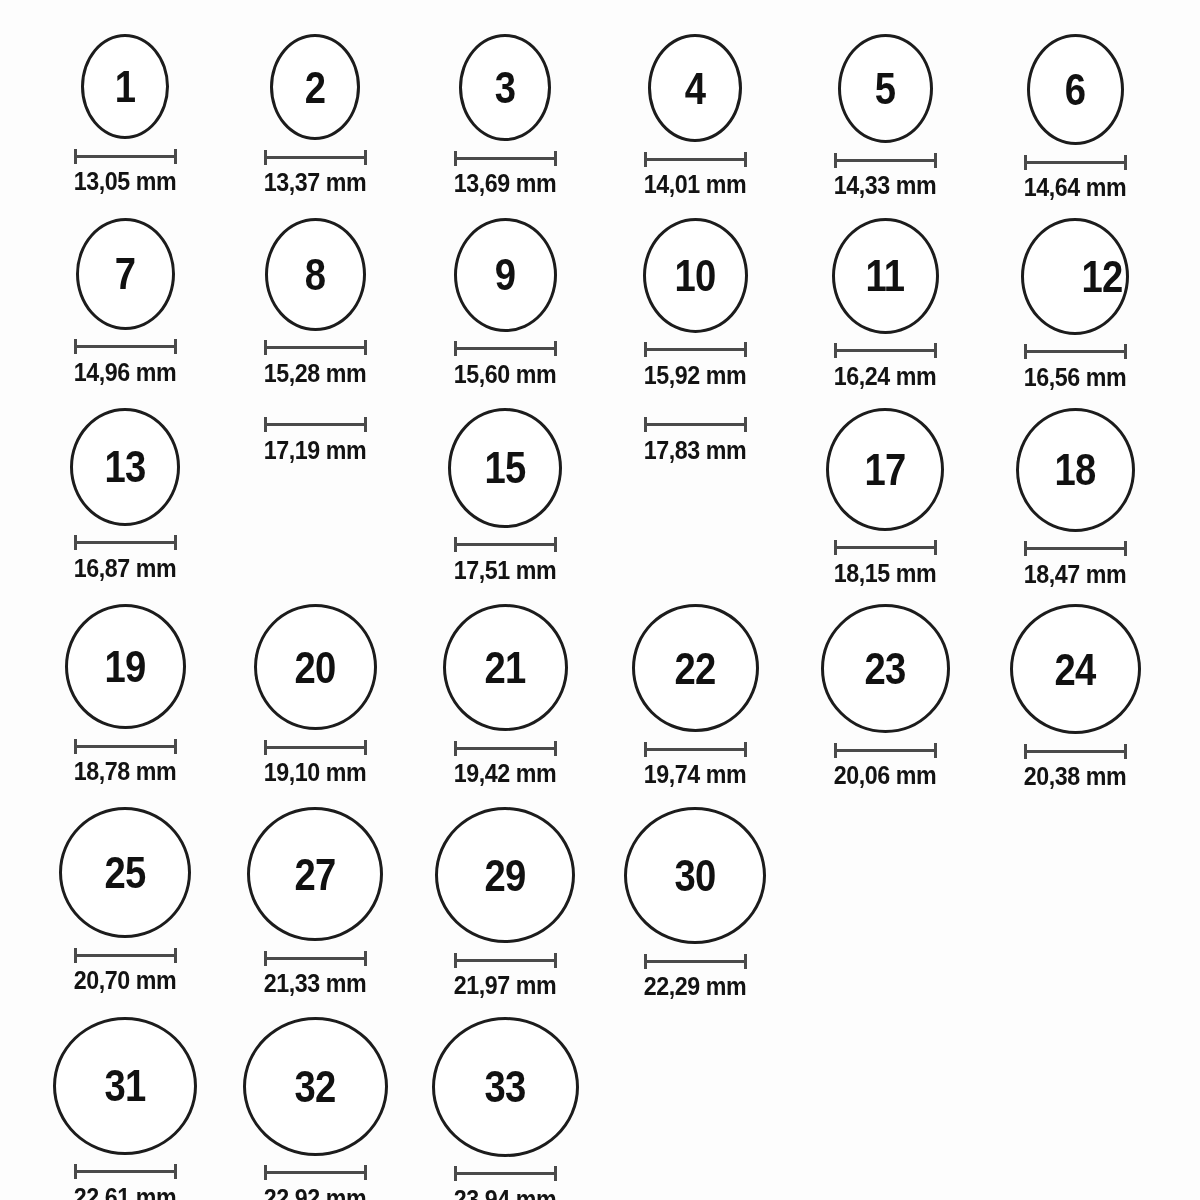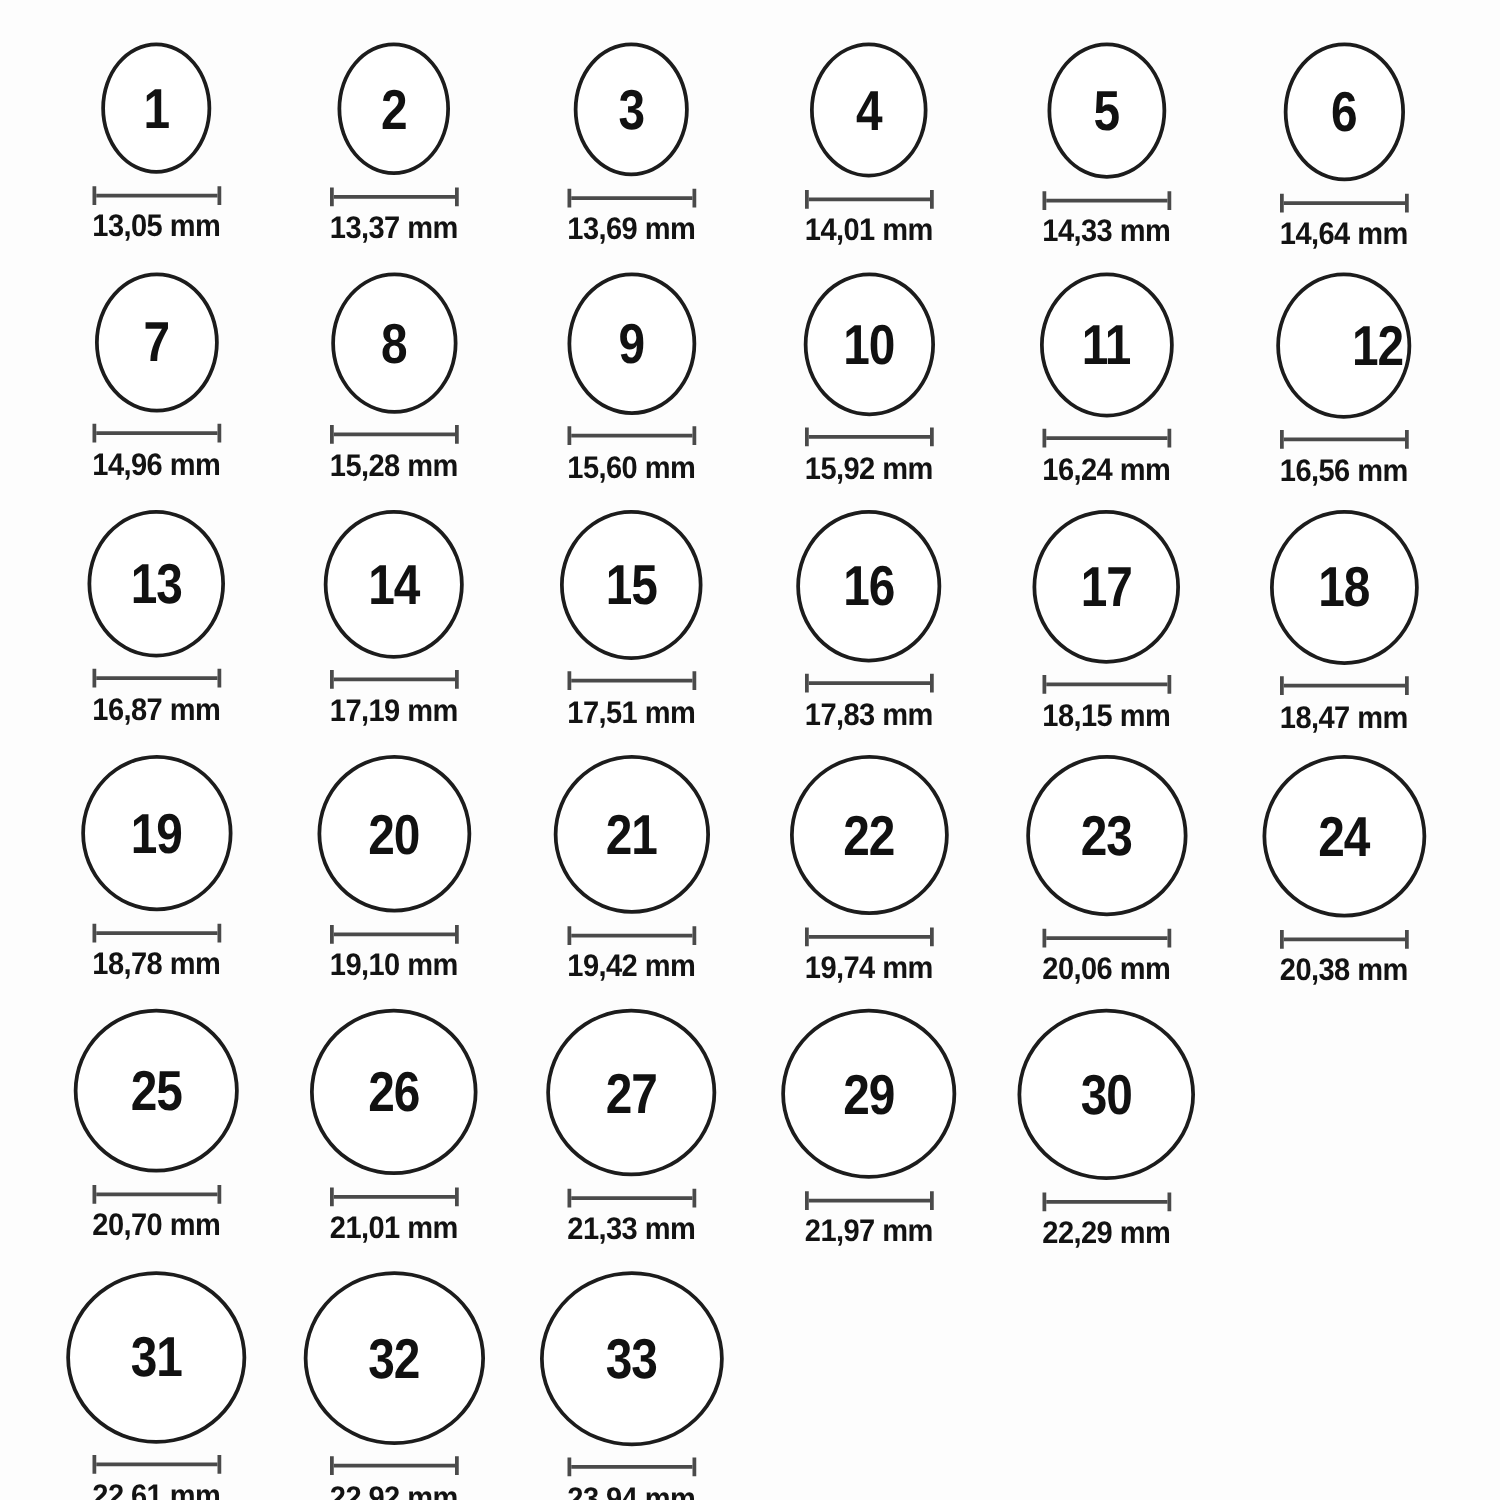--- a/index.html
+++ b/index.html
@@ -224,45 +224,39 @@
           <span class="num">13</span>
         </div>
         <div class="measure">
           <div class="tick"></div>
           <div class="bar"></div>
           <div class="tick"></div>
         </div>
         <span class="label">16,87 mm</span>
       </div>
       <div class="cell">
-        <div class="circle" style="width: 112px; height: 119px;">
-          <span class="num">14</span>
-        </div>
         <div class="measure">
           <div class="tick"></div>
           <div class="bar"></div>
           <div class="tick"></div>
         </div>
         <span class="label">17,19 mm</span>
       </div>
       <div class="cell">
         <div class="circle" style="width: 114px; height: 120px;">
           <span class="num">15</span>
         </div>
         <div class="measure">
           <div class="tick"></div>
           <div class="bar"></div>
           <div class="tick"></div>
         </div>
         <span class="label">17,51 mm</span>
       </div>
       <div class="cell">
-        <div class="circle" style="width: 116px; height: 122px;">
-          <span class="num">16</span>
-        </div>
         <div class="measure">
           <div class="tick"></div>
           <div class="bar"></div>
           <div class="tick"></div>
         </div>
         <span class="label">17,83 mm</span>
       </div>
       <div class="cell">
         <div class="circle" style="width: 118px; height: 123px;">
           <span class="num">17</span>
@@ -358,31 +352,20 @@
       <div class="cell">
         <div class="circle" style="width: 132px; height: 131px;">
           <span class="num">25</span>
         </div>
         <div class="measure">
           <div class="tick"></div>
           <div class="bar"></div>
           <div class="tick"></div>
         </div>
         <span class="label">20,70 mm</span>
-      </div>
-      <div class="cell">
-        <div class="circle" style="width: 134px; height: 133px;">
-          <span class="num">26</span>
-        </div>
-        <div class="measure">
-          <div class="tick"></div>
-          <div class="bar"></div>
-          <div class="tick"></div>
-        </div>
-        <span class="label">21,01 mm</span>
       </div>
       <div class="cell">
         <div class="circle" style="width: 136px; height: 134px;">
           <span class="num">27</span>
         </div>
         <div class="measure">
           <div class="tick"></div>
           <div class="bar"></div>
           <div class="tick"></div>
         </div>

